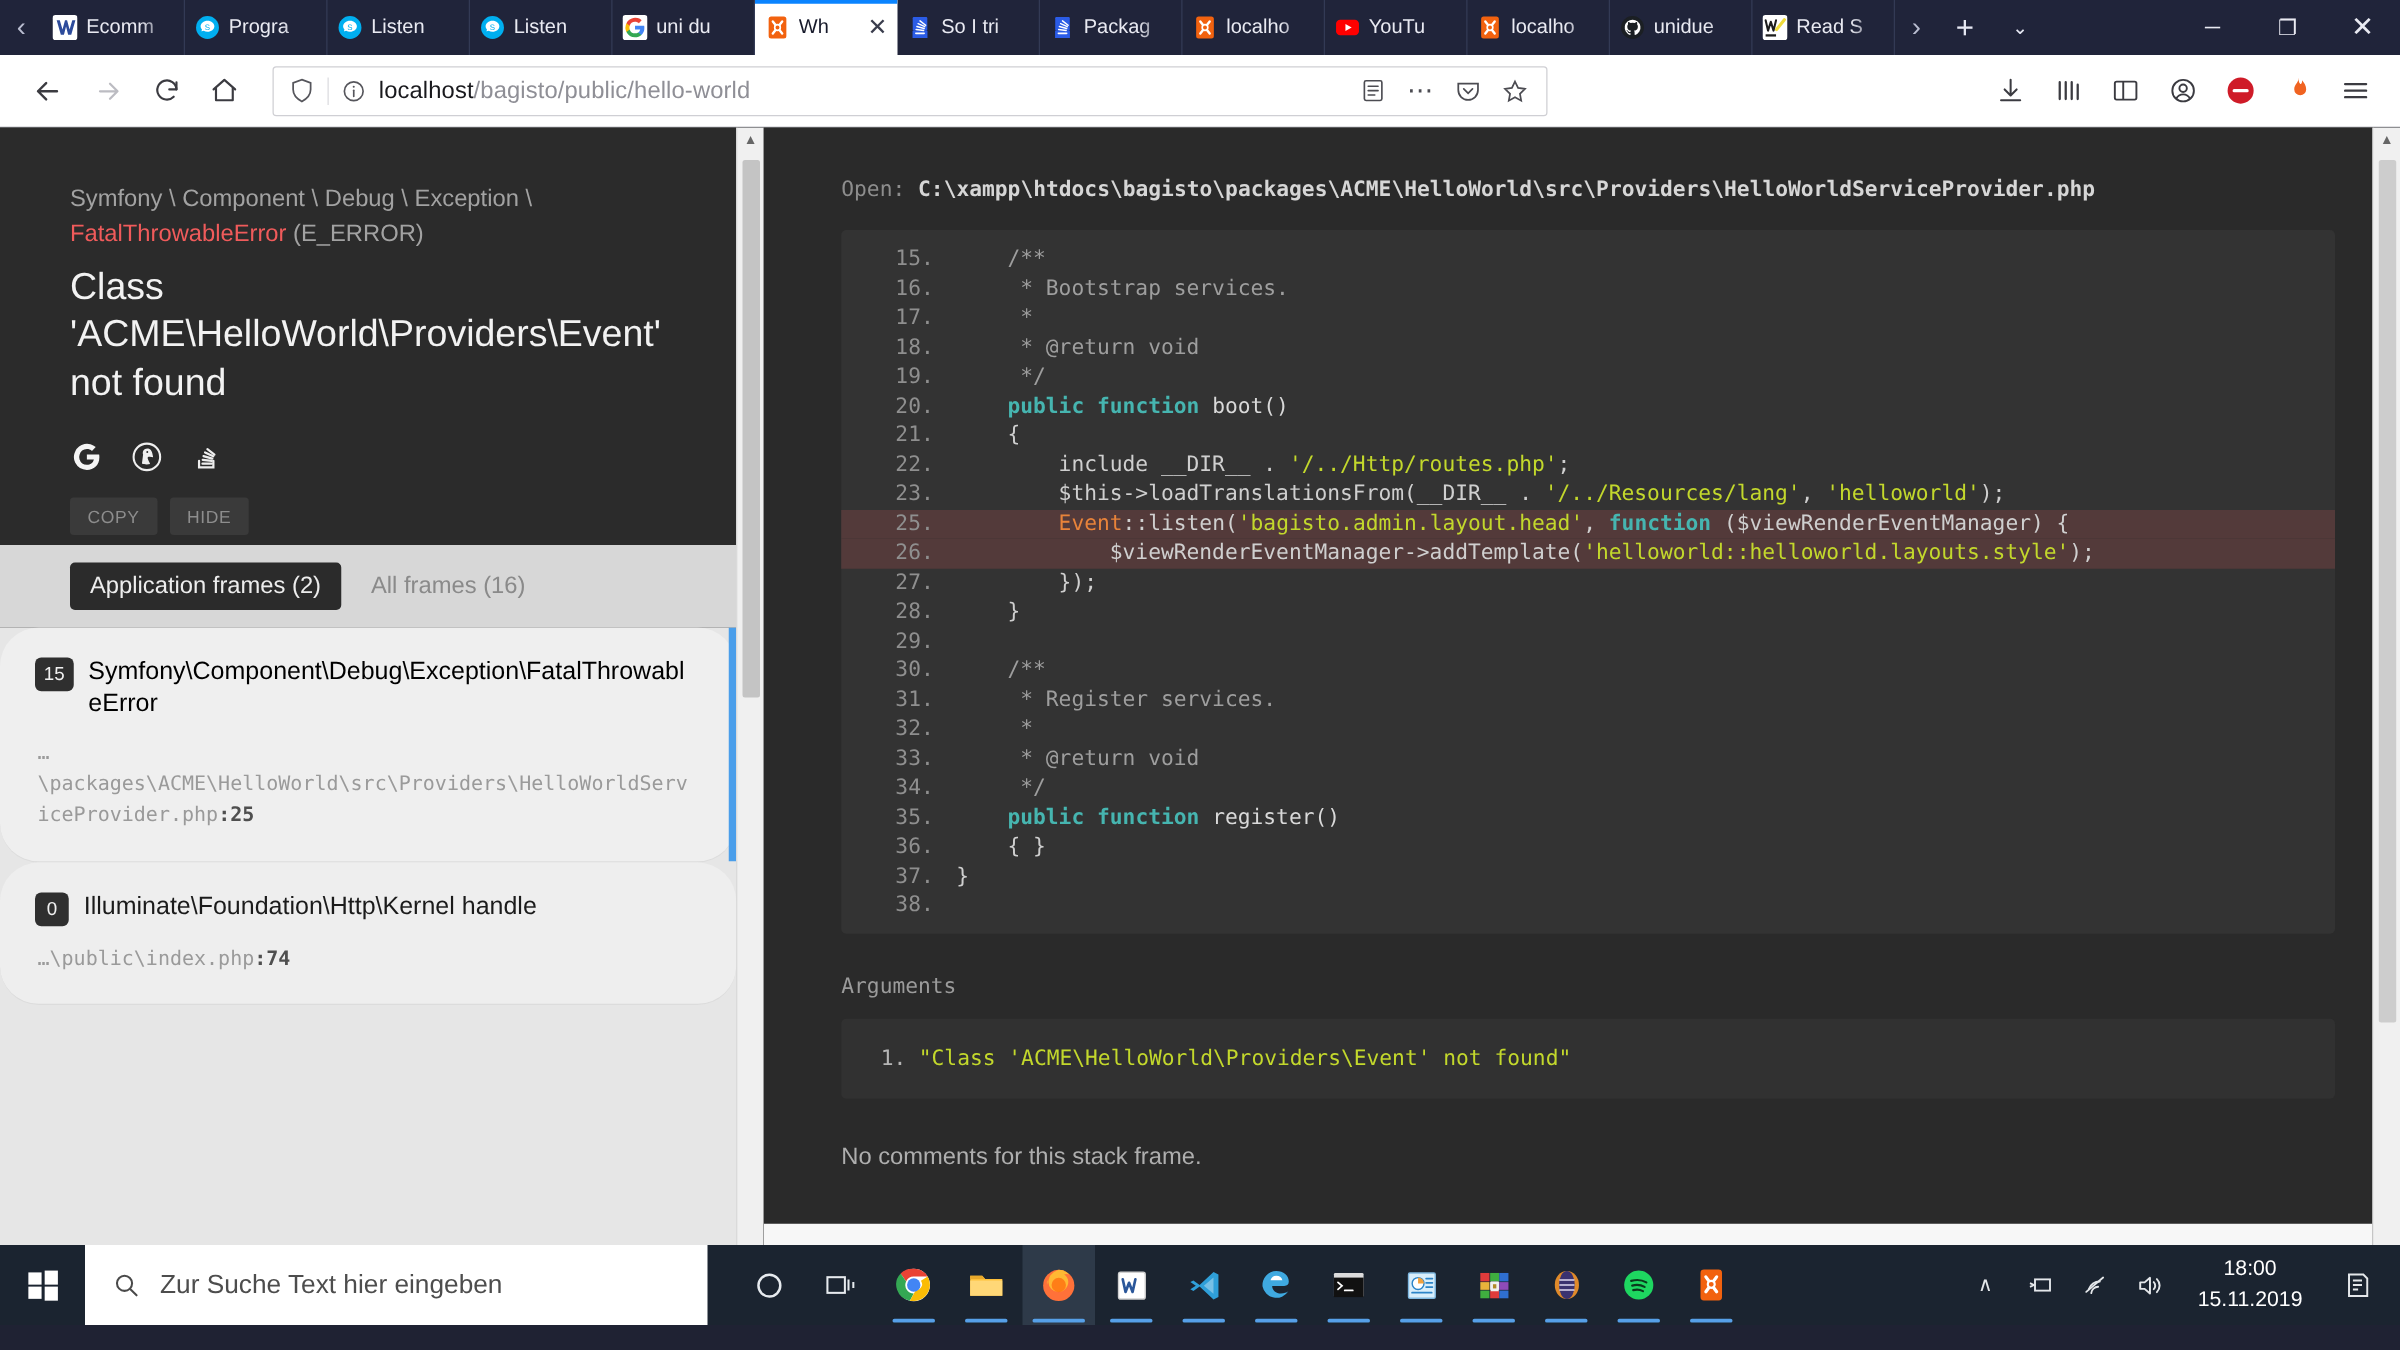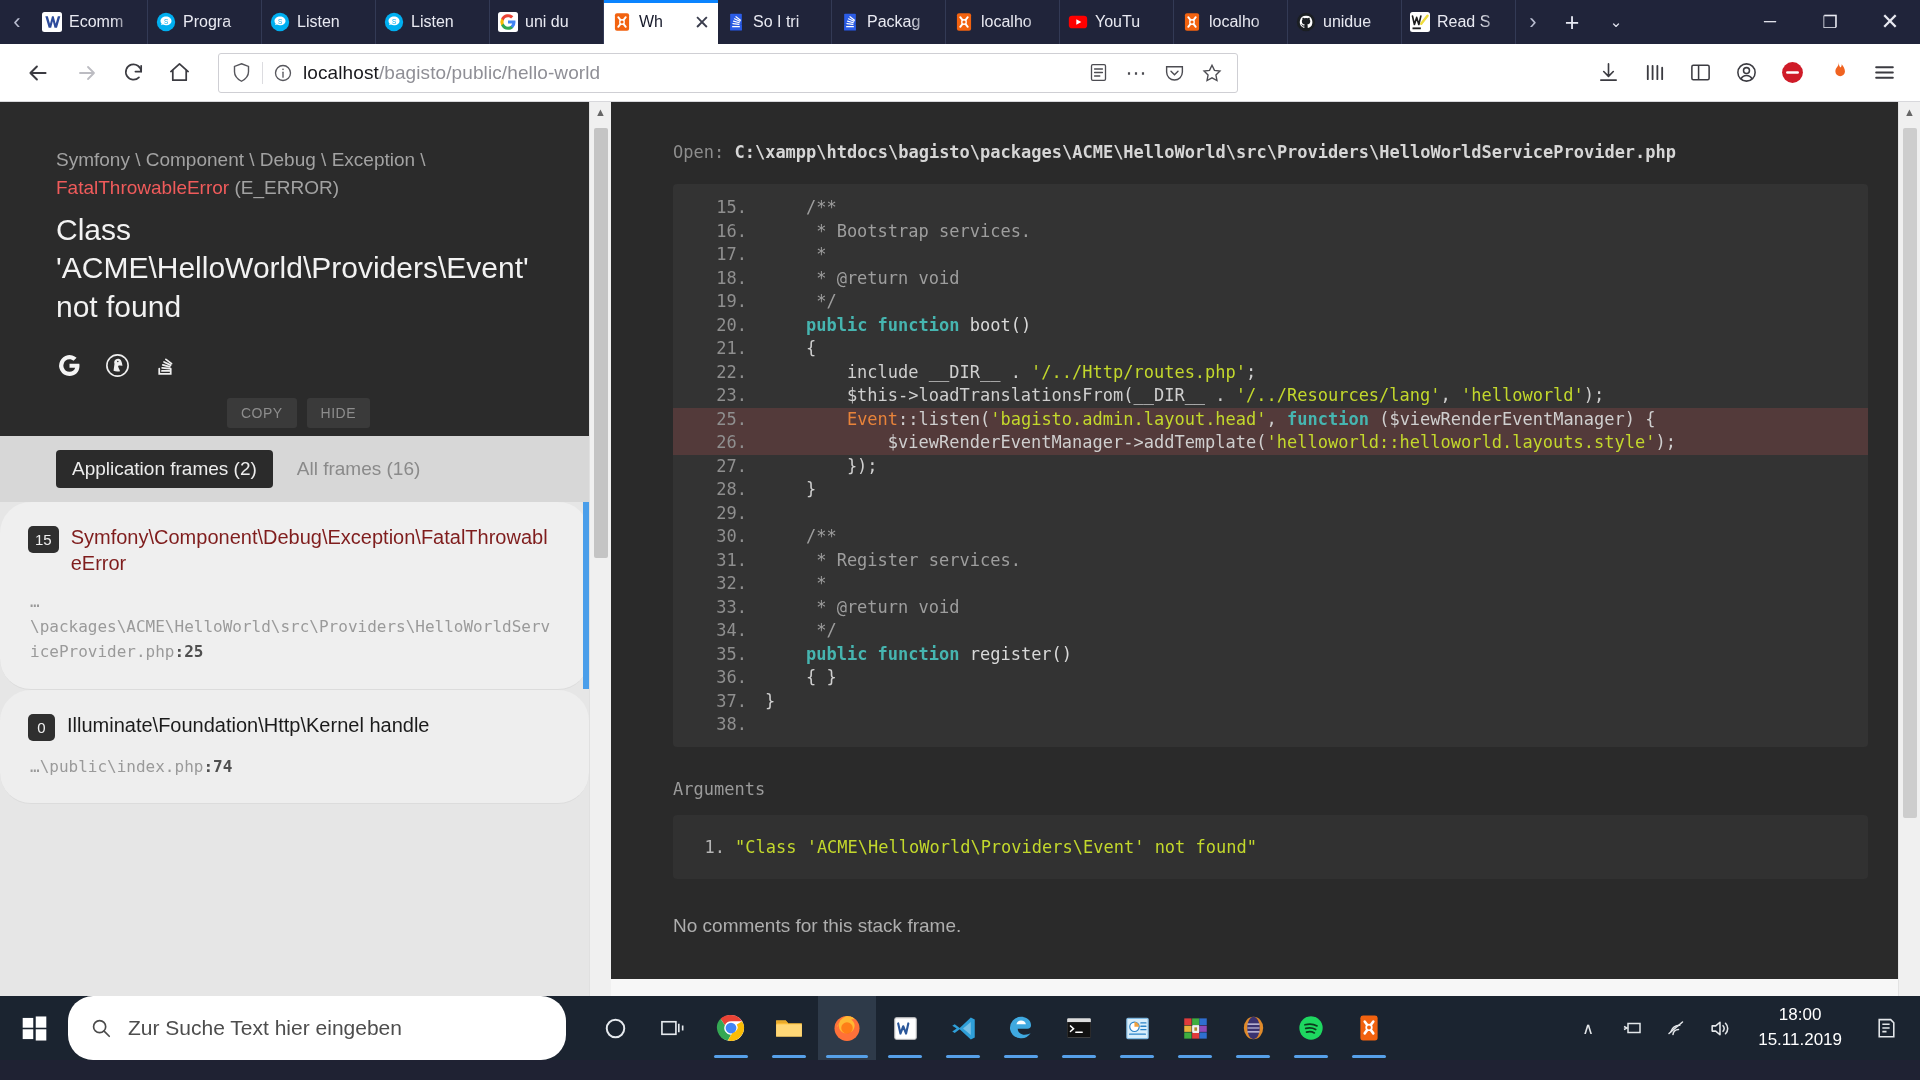--- a/index.html
+++ b/index.html
@@ -109,21 +109,21 @@
   }
   #exc-header { padding: 44px 48px 0 56px; }
   .exc-class { font-size: 19px; color: #a2a2a2; line-height: 1.45; }
   .exc-class .fatal { color: #f05b5b; }
   .exc-message {
     font-size: 30px; color: #f2f2f2; line-height: 1.28; margin-top: 10px;
     font-weight: 400; word-break: break-word;
   }
   .exc-icons { display: flex; gap: 22px; margin-top: 26px; align-items: center; }
   .exc-icons .ico { width: 26px; height: 26px; display:flex; align-items:center; justify-content:center;}
-  .exc-btns { display: flex; gap: 10px; margin-top: 20px; justify-content: center; }
+  .exc-btns { display: flex; gap: 10px; margin-top: 20px; }
   .exc-btns button {
     background: #3a3a3a; color: #8d8d8d; border: none; border-radius: 3px;
     font-size: 14px; padding: 7px 14px; font-family: inherit; letter-spacing: 0.5px;
   }
   #frames-tabs {
     background: #d7d7d7; padding: 14px 0 14px 56px; display: flex; align-items: center; gap: 8px;
     margin-top: 8px;
   }
   .frame-tab {
     font-size: 19px; color: #8a8a8a; padding: 8px 16px; border-radius: 4px;
@@ -139,21 +139,21 @@
     content: ""; position: absolute; right: 0; top: 0; bottom: 0; width: 6px; background: #4a9eea;
   }
   .frame-head { display: flex; gap: 12px; align-items: flex-start; }
   .frame-idx {
     background: #2f2f2f; color: #f0f0f0; border-radius: 5px;
     font-size: 15px; min-width: 27px; height: 27px; padding: 0 7px;
     display: flex; align-items: center; justify-content: center; flex: none;
     margin-top: 2px;
   }
   .frame-name { font-size: 20px; line-height: 1.3; color: #1b1b1b; word-break: break-word;}
-  .frame-name.link { color: #7f1d1d; }
+  .frame-name.link { color: #000000; }
   .frame-file {
     font-family: "DejaVu Sans Mono", monospace; font-size: 16px; color: #9a9a9a;
     margin-top: 14px; line-height: 1.55; word-break: break-word; padding-left: 2px;
   }
   .frame-file b { color: #4f4f4f; font-weight: 700; }
 
   
   .vscroll-left {
     width: 22px; flex: none; background: #f0f0f0; position: relative;
     border-left: 1px solid #e0e0e0;
@@ -236,21 +236,21 @@
   #taskbar {
     position: absolute; left: 0; bottom: 0; width: 1920px; height: 64px;
     background: #1b2430; display: flex; align-items: center; z-index: 20;
   }
   #startbtn {
     width: 68px; height: 64px; display: flex; align-items: center; justify-content: center;
     flex: none;
   }
   #searchbox {
     width: 498px; height: 64px; background: #ffffff; display: flex; align-items: center;
-    gap: 16px; padding: 0 22px; flex: none; border-radius: 25px;
+    gap: 16px; padding: 0 22px; flex: none;
   }
   #searchbox .sicon { color: #4a4a4a; display:flex; }
   #searchbox .stext { font-size: 21px; color: #4d4d4d; }
   .tbicons { display: flex; align-items: center; gap: 0px; margin-left: 20px; }
   .tbicon {
     width: 58px; height: 64px; display: flex; align-items: center; justify-content: center;
     position: relative; flex: none;
   }
   .tbicon.running::after {
     content: ""; position: absolute; bottom: 2px; left: 12px; right: 12px; height: 3px;

